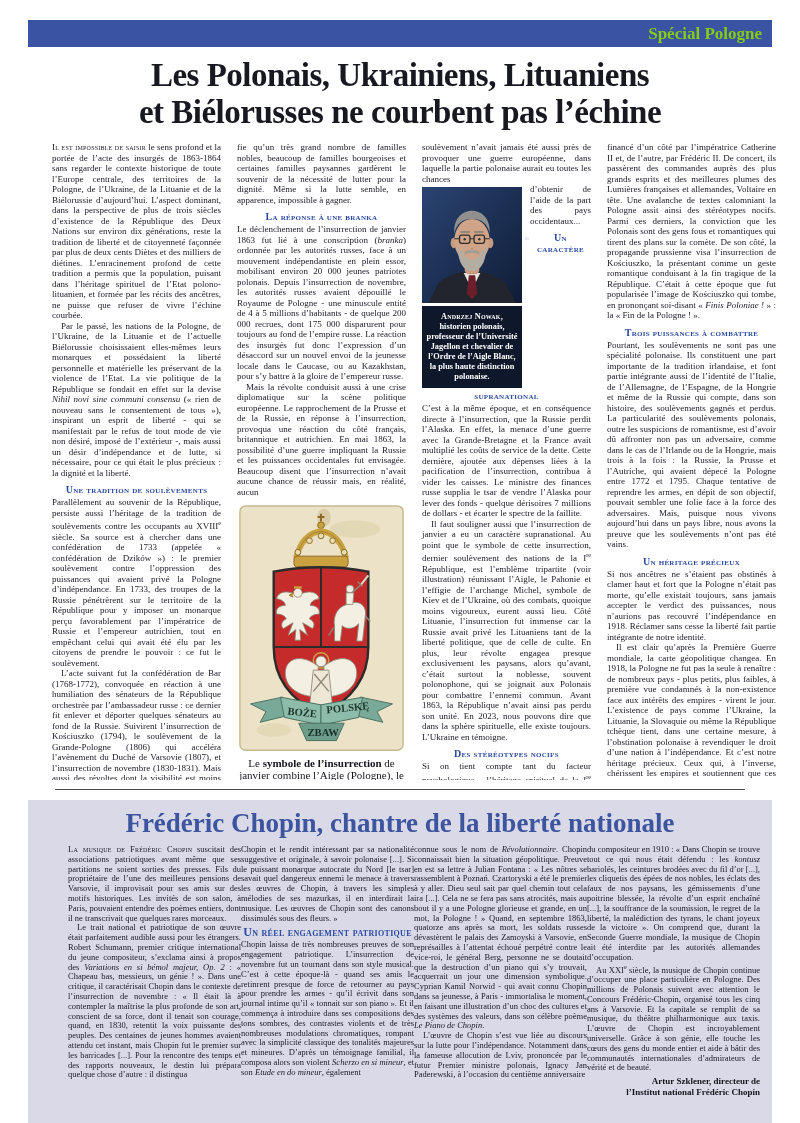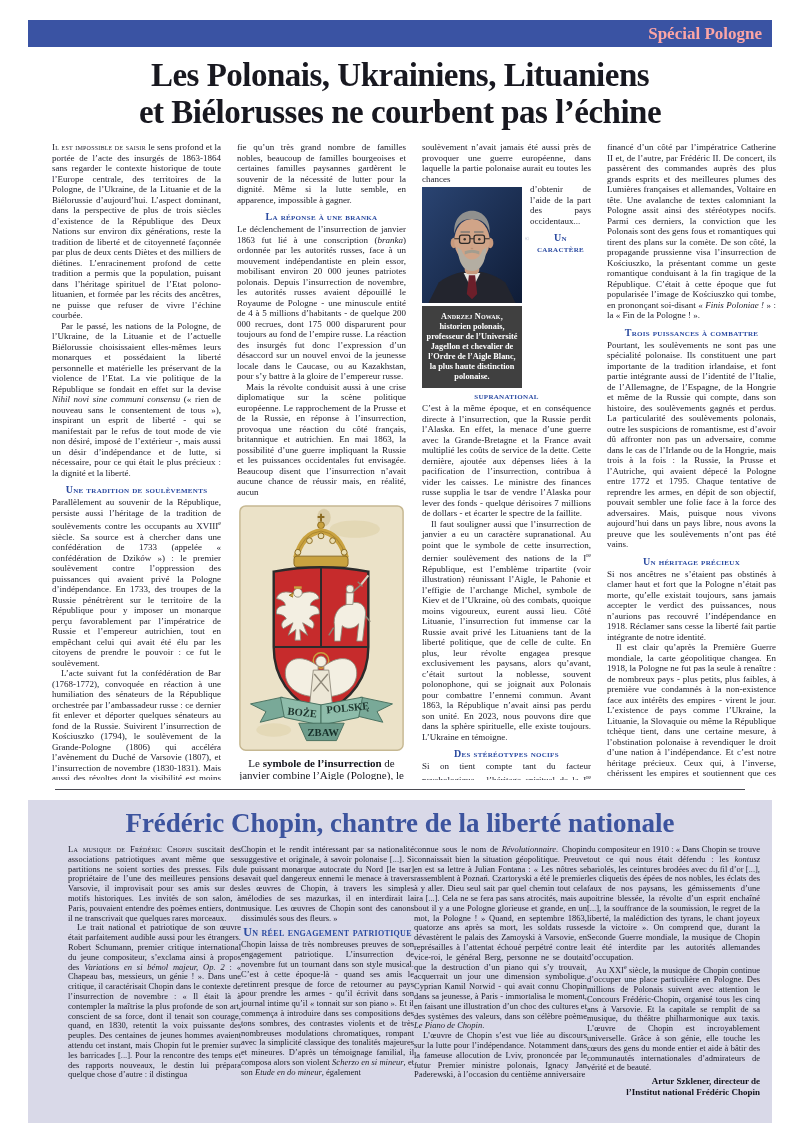--- a/index.html
+++ b/index.html
@@ -1,40 +1,40 @@
 <!DOCTYPE html>
 <html lang="fr"><head>
 <meta charset="utf-8">
 <style>
   html,body{margin:0;padding:0;background:#fff;}
   .page{position:relative;width:800px;height:1123px;overflow:hidden;background:#ffffff;
         font-family:"Liberation Serif","DejaVu Serif",serif;color:#1c1c26;}
   
-  .banner{margin:20px 28px 0 28px;height:27px;background:#3a53a3;color:#fca5a5;
+  .banner{margin:20px 28px 0 28px;height:27px;background:#3a53a3;color:#84cc16;
           text-align:right;font-weight:bold;font-size:17px;line-height:27px;padding-right:10px;box-sizing:border-box;}
   
   h1.headline{margin:10px 10px 0 10px;text-align:center;font-size:33px;line-height:37px;
               font-weight:bold;color:#181820;letter-spacing:-0.5px;}
   
   .cols{display:flex;gap:16px;padding:0 24px;box-sizing:border-box;margin-left:28px;}
   .main-cols{margin-top:11px;height:638px;overflow:hidden;}
   .col{flex:1 1 0;min-width:0;}
   p.body{font-size:9px;line-height:10.5px;text-align:justify;margin:0;text-indent:9px;color:#20202c;}
   p.noind{text-indent:0;}
   .sc{font-variant:small-caps;letter-spacing:.2px;}
   sup{font-size:6px;}
   h4.shead{margin:6px 0 2px 0;text-align:center;color:#2b4aa0;font-size:10px;line-height:11px;
            font-weight:bold;font-variant:small-caps;letter-spacing:.3px;}
   p.sig{margin:3px 0 0 0;text-align:right;font-weight:bold;font-size:9.5px;line-height:11px;color:#14141c;}
   
   .portrait-block{float:left;width:100px;margin:3px 8px 2px 0;}
   .photo-wrap{position:relative;width:100px;}
   .photo-wrap svg{display:block;width:100px;height:116px;}
   .credit{position:absolute;right:-8px;top:42%;font-size:6px;color:#8c9ab8;writing-mode:vertical-rl;}
-  .pcap{margin-top:3px;background:#404040;color:#ffffff;text-align:center;
+  .pcap{margin-top:3px;background:#0f172a;color:#ffffff;text-align:center;
         font-size:8.3px;line-height:10px;padding:6px 4px;font-weight:bold;}
   
   .emblem-fig{margin:7px 0 0 0;}
   .emblem-fig svg{display:block;width:100%;height:auto;}
   .emblem-cap{margin-top:5px;font-size:11px;line-height:11.5px;color:#15151d;text-align:center;}
   
   .rule{border:none;border-top:1.5px solid #4a4a52;margin:9px 55px 0 55px;}
   
   .chopin{margin:10px 28px 0 28px;height:376px;overflow:hidden;background:#d9d9e8;box-sizing:border-box;padding:6px 12px 0 12px;}
   h2.chopin-title{margin:2px 0 7px 0;text-align:center;color:#3d549e;font-size:27px;line-height:30px;font-weight:bold;}

